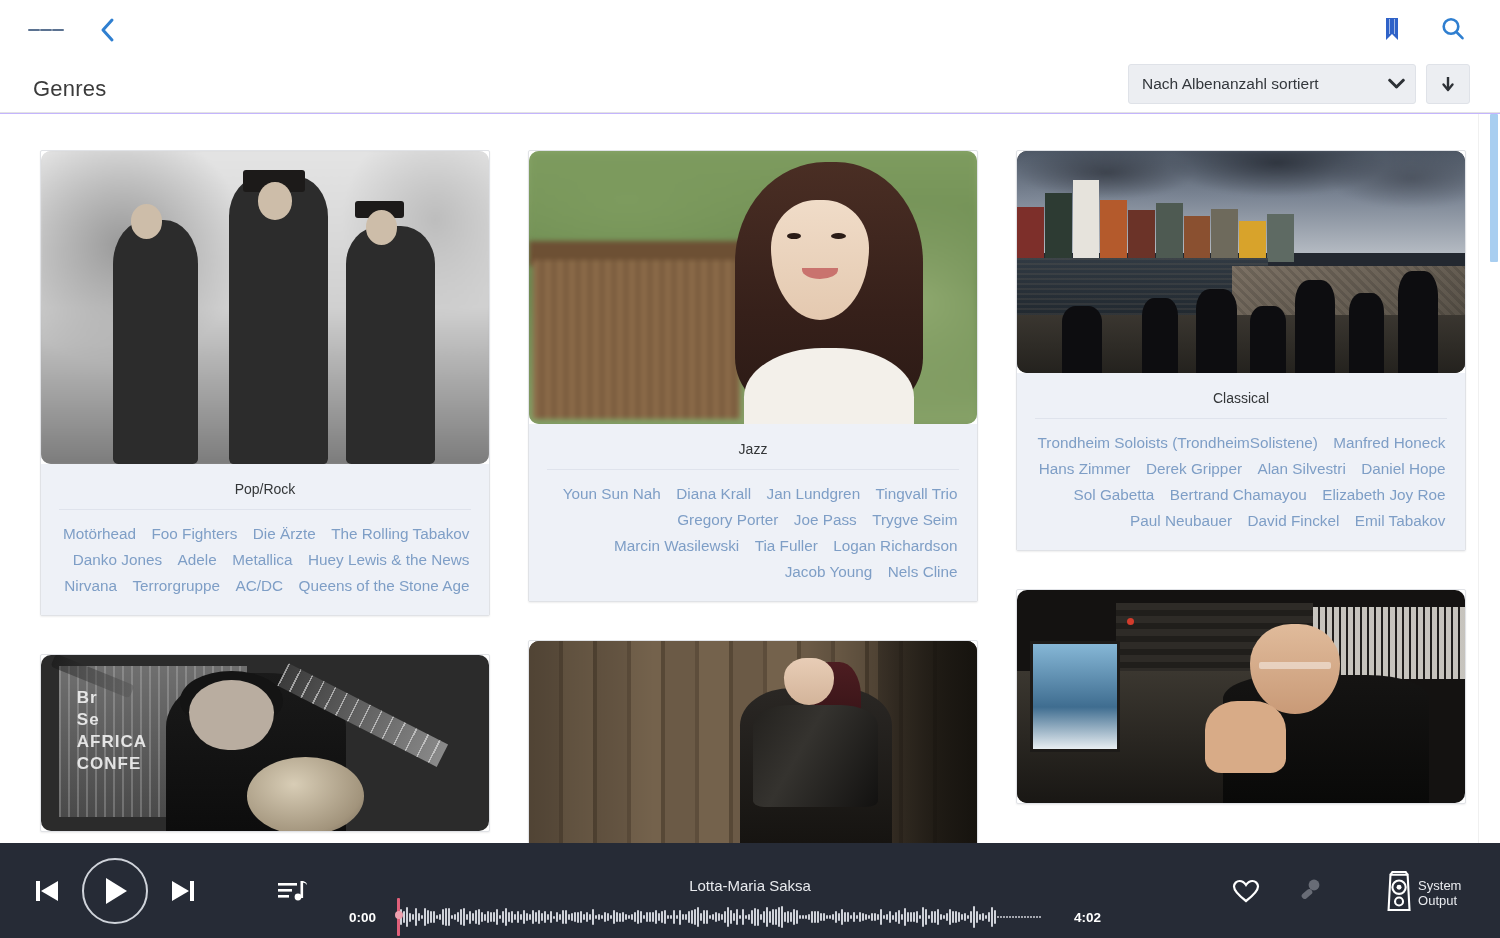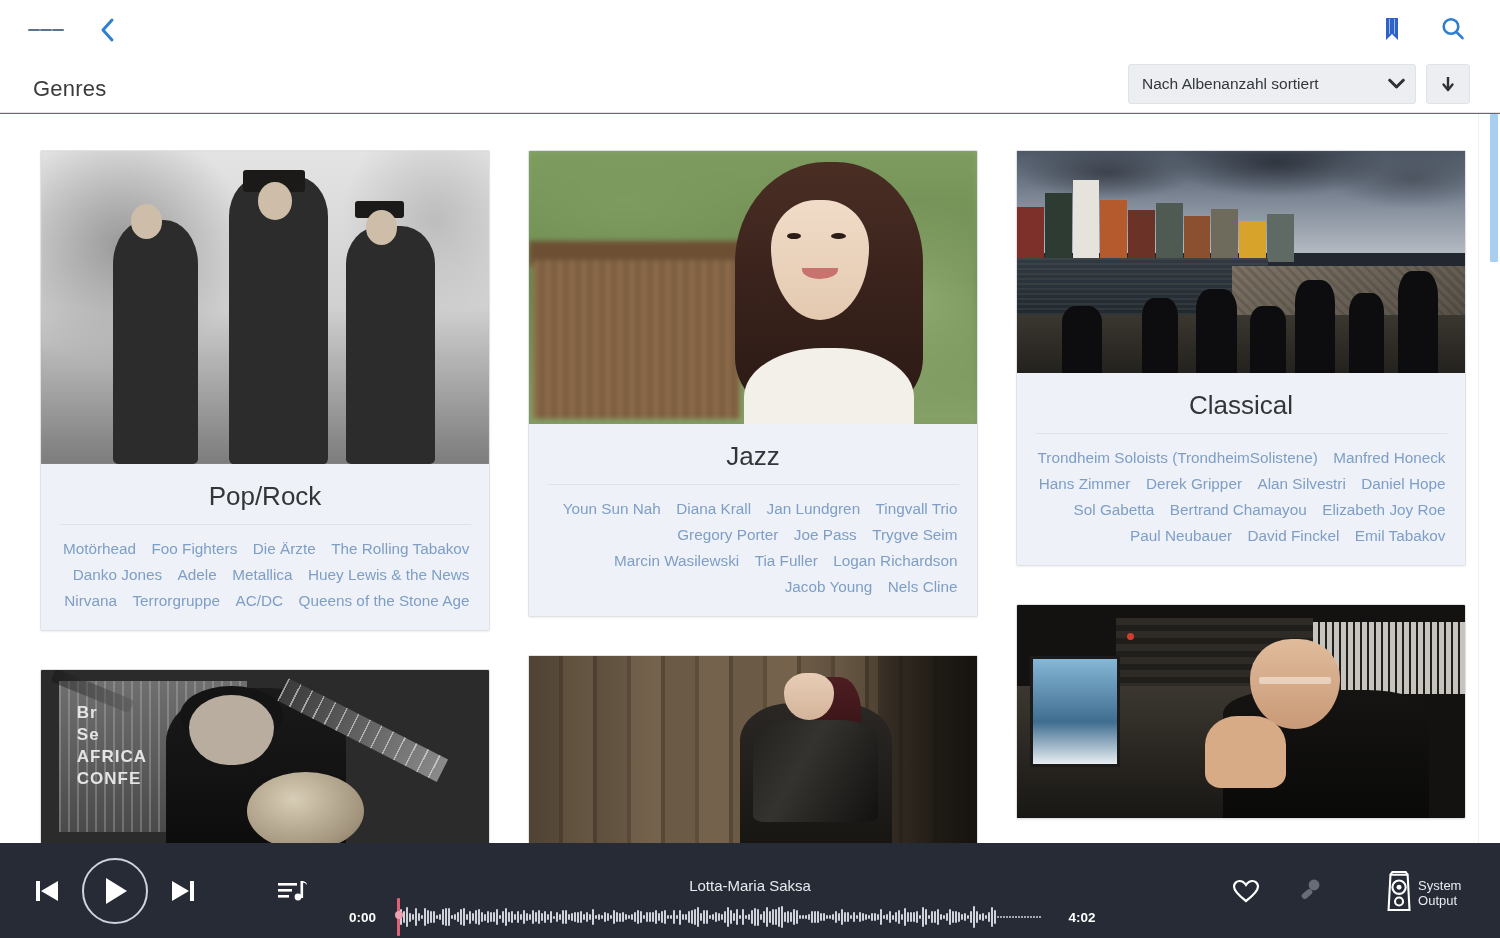--- a/index.html
+++ b/index.html
@@ -2,21 +2,21 @@
 <html><head>
 <meta charset="utf-8">
 <style>
   * { box-sizing: border-box; margin: 0; padding: 0; }
   html, body {
     width: 1500px; height: 938px;
     font-family: "Liberation Sans", sans-serif;
     background: #ffffff;
     overflow: hidden;
   }
-  #app { position: relative; width: 1500px; height: 938px; background:#a16207; }
+  #app { position: relative; width: 1500px; height: 938px; background:#c4b5fd; }
 
   
   .topbar {
     position: absolute; left:0; top:0; width:1500px; height:113px;
     background:#ffffff;
     border-bottom: 1px solid #e3e3e3;
   }
   .icon-btn {
     position:absolute; display:flex; align-items:center; justify-content:center;
     background:transparent; border:none; cursor:pointer;
@@ -84,36 +84,36 @@
     margin-bottom: 38px;
     overflow:hidden;
   }
   .card-img { width:100%; display:block; position:relative; }
 
   .card-caption {
     background:#eef1f7;
     padding: 12px 14px 16px 14px;
   }
   .card-title {
-    text-align:center; font-size:26px; color:#333638; font-weight:400;
+    text-align:center; font-size:14px; color:#333638; font-weight:400;
     padding: 5px 0 12px 0;
     border-bottom: 1px solid #dfe3ec;
     margin: 0 4px 11px 4px;
   }
   .artist-list {
     text-align:right; line-height:26px;
   }
   .artist {
     color:#7e9ec6; font-size:15.3px; cursor:pointer;
     white-space:nowrap; display:inline-block;
     margin: 0 5.5px;
   }
 
   
-  .ph { position:relative; overflow:hidden; }
+  .ph { position:relative; overflow:hidden;border-radius:10px; }
 
   
   .ph-poprock { height:313px; background:
       linear-gradient(180deg,#d9d9d9 0%,#cfcfcf 45%,#b6b6b6 60%,#8e8e8e 100%); }
   .ph-poprock .bg-blur {
     position:absolute; inset:0;
     background:
       radial-gradient(ellipse 40% 55% at 18% 30%, #9a9a9a 0%, transparent 70%),
       radial-gradient(ellipse 30% 45% at 88% 22%, #bdbdbd 0%, transparent 70%),
       linear-gradient(180deg,#e4e4e4 0%,#d0d0d0 50%,#7c7c7c 100%);
@@ -387,21 +387,21 @@
   .track-artist {
     position:absolute; left:0; right:0; top:34px; text-align:center;
     color:#e8eaee; font-size:15px;
   }
   .seek {
     position:absolute; left:349px; top:58px; width:752px; height:32px;
     display:flex; align-items:center; pointer-events:auto;
   }
   .t-elapsed, .t-total { color:#ffffff; font-size:13.5px; font-weight:700; }
   .t-elapsed { width:36px; text-align:left; }
-  .t-total { width:38px; text-align:center; margin-left:10px; }
+  .t-total { width:38px; text-align:right; margin-left:10px; }
   .wave-wrap {
     position:relative; flex:1; height:30px; margin-left:12px; cursor:pointer;
   }
   .wave {
     position:absolute; left:0; top:0; width:100%; height:30px;
     display:flex; align-items:center; gap:1px; overflow:hidden;
   }
   .wave i { display:block; width:2px; background:#cfd2d9; border-radius:1px; }
   .playhead {
     position:absolute; left:0; top:-4px; width:3px; height:38px;

